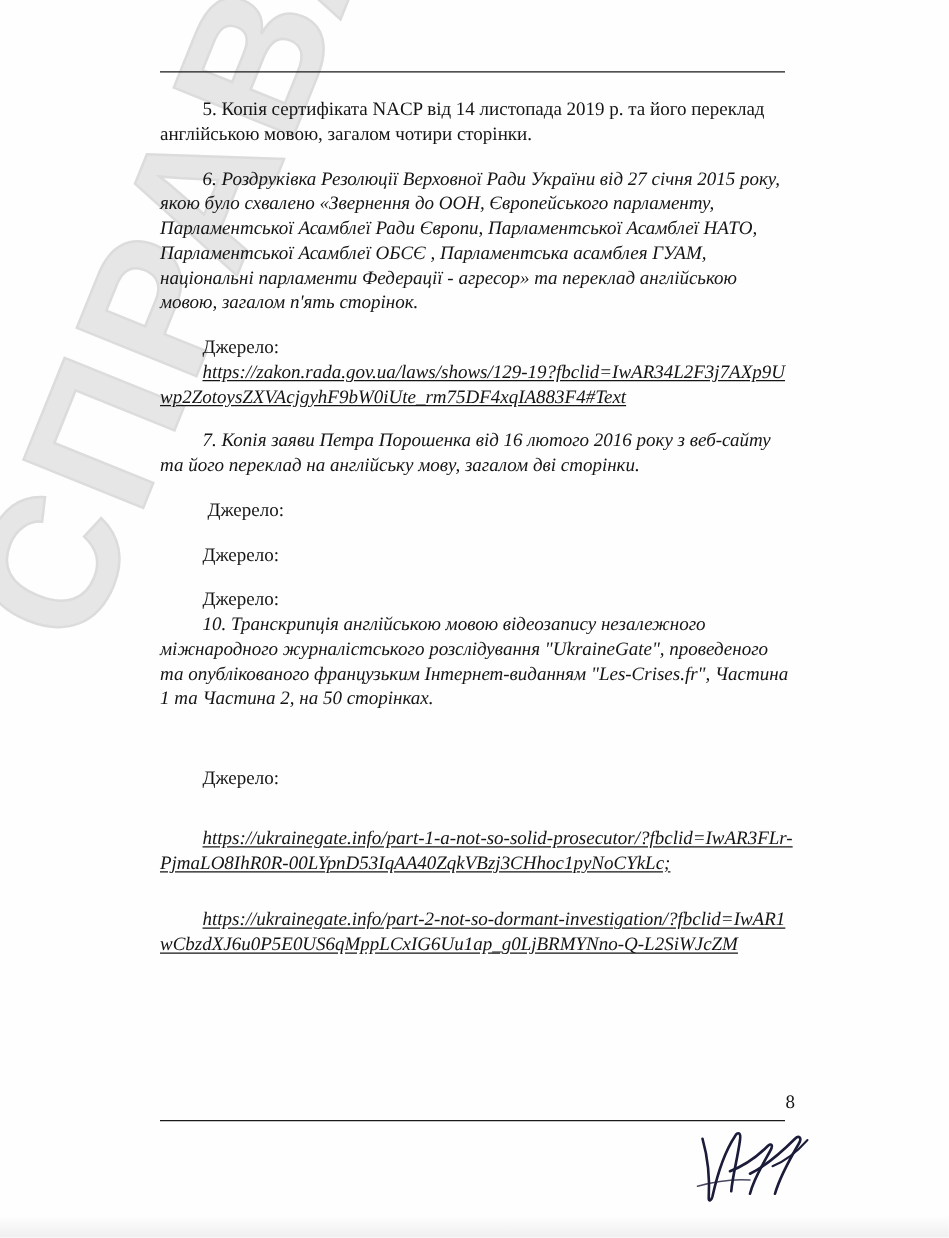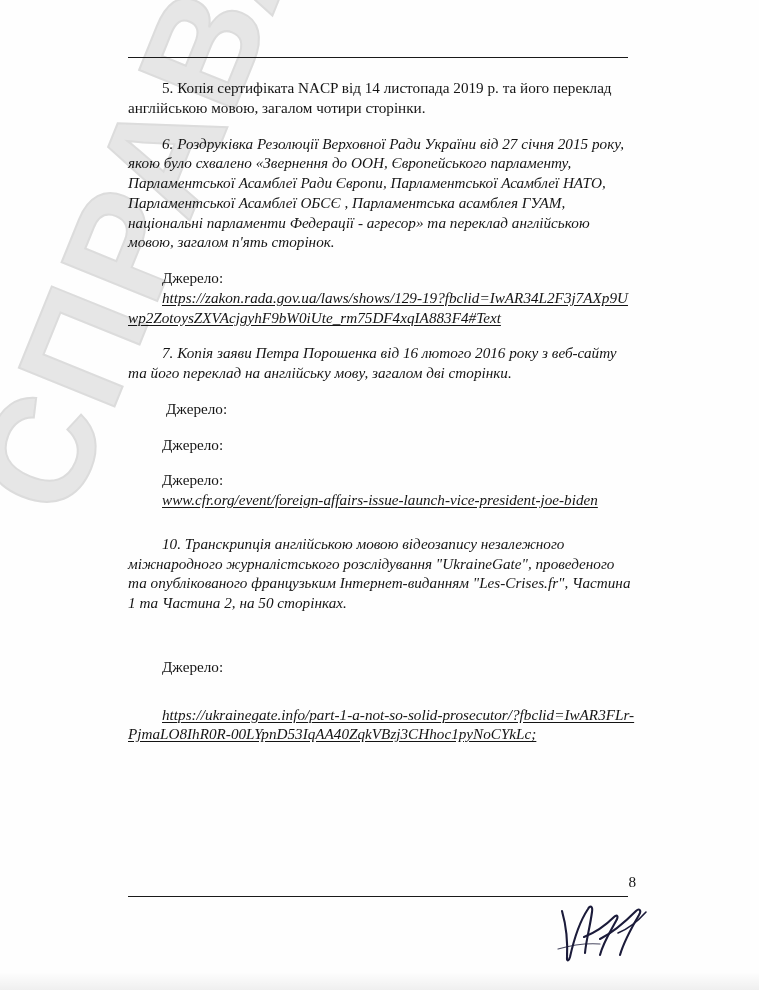--- a/index.html
+++ b/index.html
@@ -144,26 +144,26 @@
       <p class="para tight">6. Роздруківка Резолюції Верховної Ради України від 27 січня 2015 року, якою було схвалено «Звернення до ООН, Європейського парламенту, Парламентської Асамблеї Ради Європи, Парламентської Асамблеї НАТО, Парламентської Асамблеї ОБСЄ , Парламентська асамблея ГУАМ, національні парламенти Федерації - агресор» та переклад англійською мовою, загалом п'ять сторінок.</p>
       <p class="src-label">Джерело:</p>
       <p class="url"><span class="u">https://zakon.rada.gov.ua/laws/shows/129-19?fbclid=IwAR34L2F3j7AXp9Uwp2ZotoysZXVAcjgyhF9bW0iUte_rm75DF4xqIA883F4#Text</span></p>
 
       <p class="para tight">7. Копія заяви Петра Порошенка від 16 лютого 2016 року з веб-сайту та його переклад на англійську мову, загалом дві сторінки.</p>
       <p class="src-label pad">Джерело:</p>
 
       <p class="src-label">Джерело:</p>
 
       <p class="src-label">Джерело:</p>
-      <p class="url gap"><span class="u">www.cfr.org/event/foreign-affairs-issue-launch-vice-president-joe-biden</span></p>
 
       <p class="para tight">10. Транскрипція англійською мовою відеозапису незалежного міжнародного журналістського розслідування "UkraineGate", проведеного та опублікованого французьким Інтернет-виданням "Les-Crises.fr", Частина 1 та Частина 2, на 50 сторінках.</p>
       <div class="spacer-lg"></div>
       <p class="src-label">Джерело:</p>
       <p class="url biggap"><span class="u">https://ukrainegate.info/part-1-a-not-so-solid-prosecutor/?fbclid=IwAR3FLr-PjmaLO8IhR0R-00LYpnD53IqAA40ZqkVBzj3CHhoc1pyNoCYkLc;</span></p>
+      <p class="url"><span class="u">https://ukrainegate.info/part-2-not-so-dormant-investigation/?fbclid=IwAR1wCbzdXJ6u0P5E0US6qMppLCxIG6Uu1ap_g0LjBRMYNno-Q-L2SiWJcZM</span></p>
 
     </div>
 
     <div id="page-number">8</div>
 
     <div class="rule bottom"></div>
 
   </div>
 
   <div id="signature">

